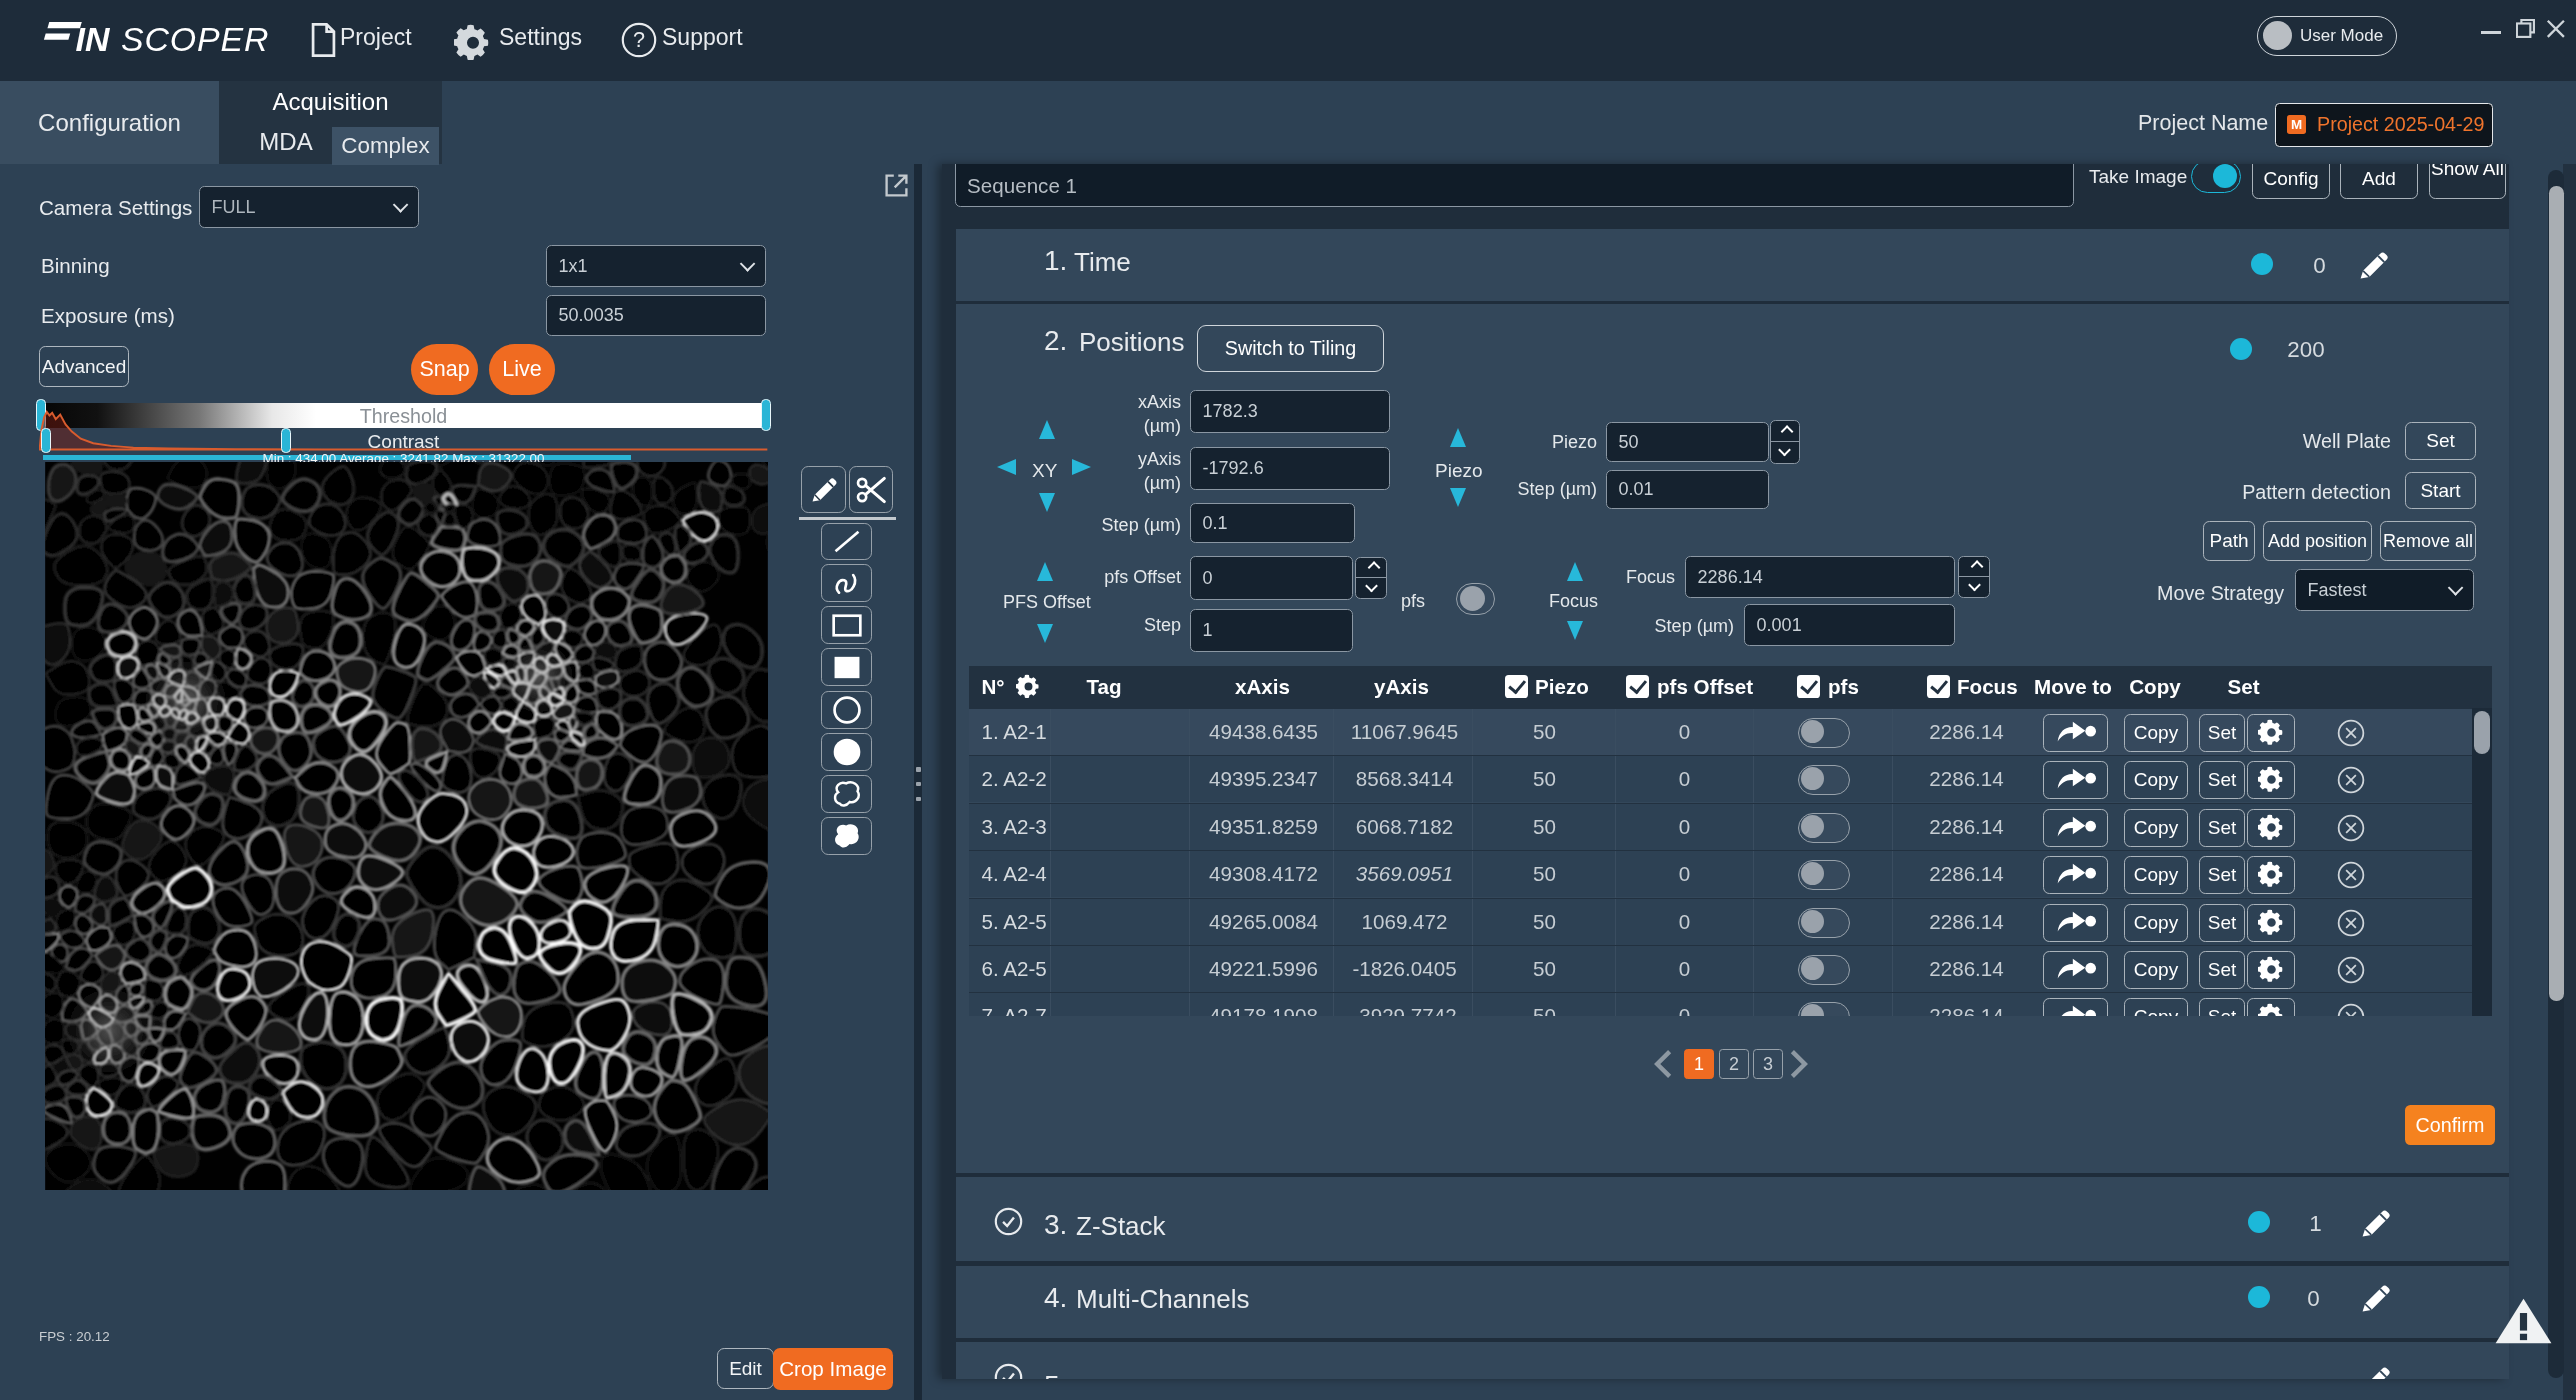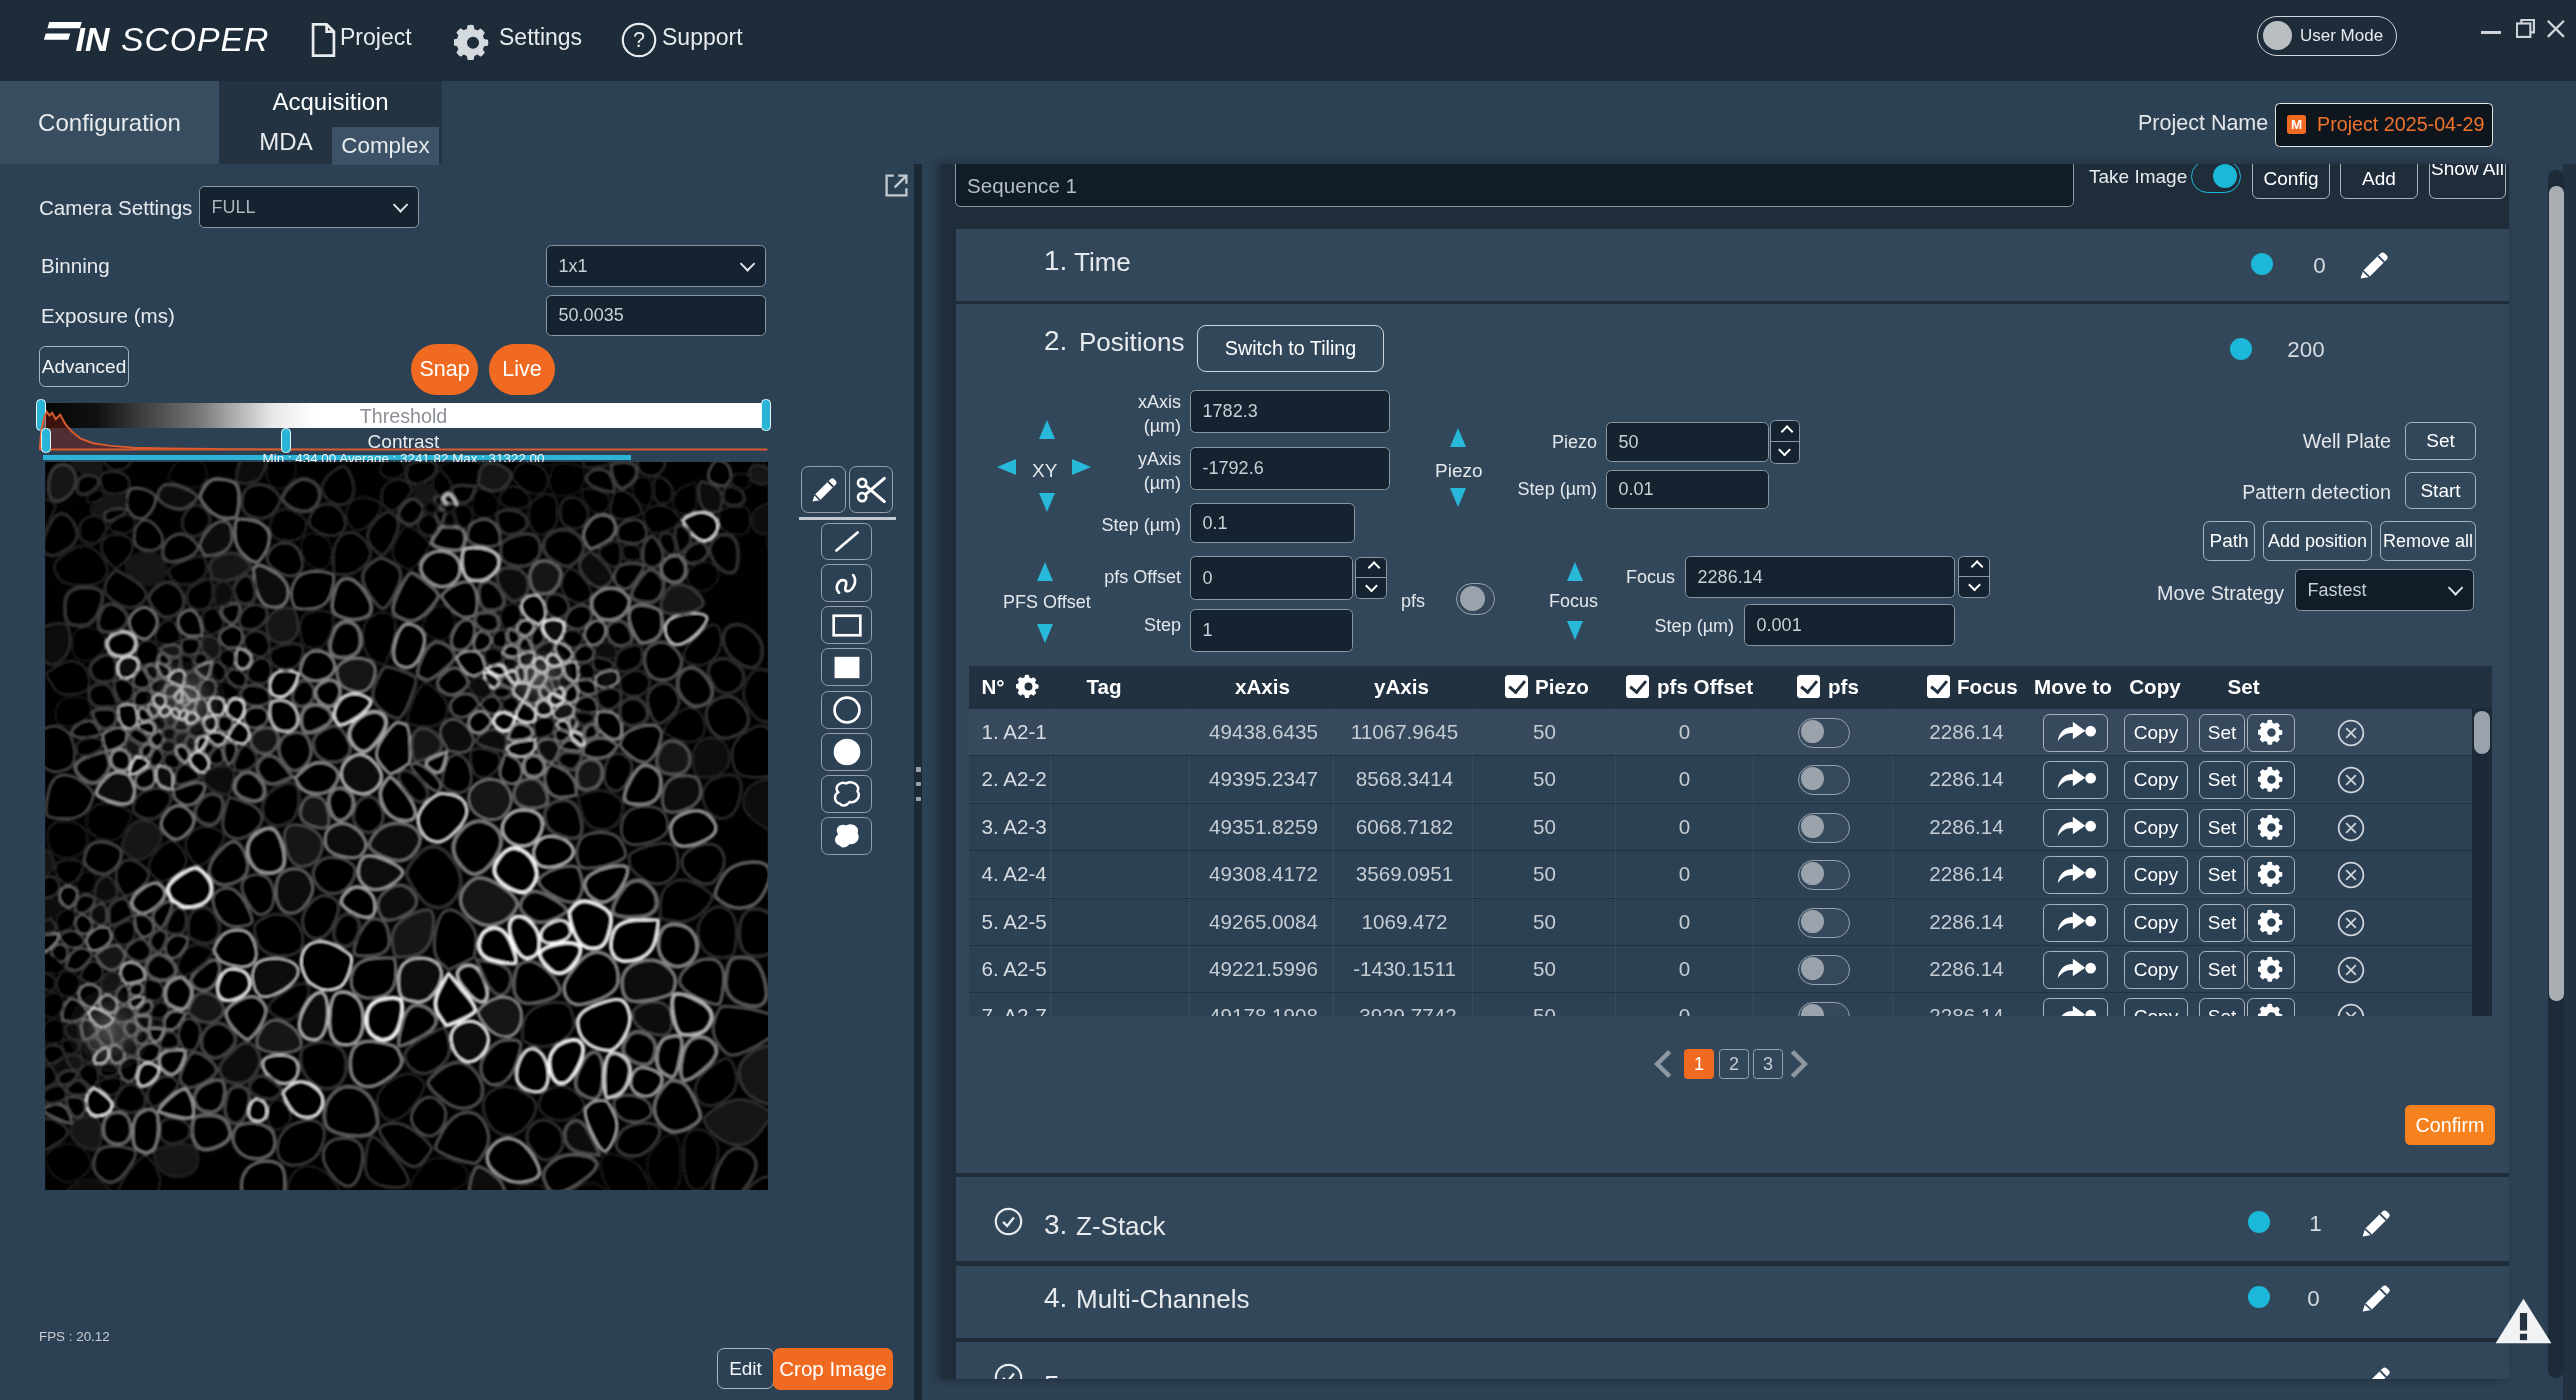--- a/index.html
+++ b/index.html
@@ -1080,21 +1080,21 @@
 <div class="abs" style="left:0;top:142px;width:1504px;height:47px;background:#2d4154;border-top:1.8px solid #223140;">
           <div class="abs" style="left:12.5px;top:10.7px;color:#d6dbdf;font-size:20.6px;">4. A2-4</div>
           <div class="abs" style="left:81px;top:0;width:0.9px;height:47px;background:#3a4d60;"></div>
           <div class="abs" style="left:220px;top:0;width:0.9px;height:47px;background:#3a4d60;"></div>
           <div class="abs" style="left:364px;top:0;width:0.9px;height:47px;background:#3a4d60;"></div>
           <div class="abs" style="left:503px;top:0;width:0.9px;height:47px;background:#3a4d60;"></div>
           <div class="abs" style="left:646px;top:0;width:0.9px;height:47px;background:#3a4d60;"></div>
           <div class="abs" style="left:784px;top:0;width:0.9px;height:47px;background:#3a4d60;"></div>
           <div class="abs" style="left:923px;top:0;width:0.9px;height:47px;background:#3a4d60;"></div>
           <div class="abs" style="left:223px;top:10.7px;width:143px;text-align:center;color:#c6cdd3;font-size:20.6px;">49308.4172</div>
-          <div class="abs" style="left:364px;top:10.7px;width:143px;text-align:center;color:#c6cdd3;font-size:20.6px;">3569.0951</div>
+          <div class="abs" style="left:364px;top:10.7px;width:143px;text-align:center;color:#c6cdd3;font-size:20.6px;font-style:italic;">3569.0951</div>
           <div class="abs" style="left:504px;top:10.7px;width:143px;text-align:center;color:#c6cdd3;font-size:20.6px;">50</div>
           <div class="abs" style="left:644px;top:10.7px;width:143px;text-align:center;color:#c6cdd3;font-size:20.6px;">0</div>
           <div class="abs toggle" style="left:829px;top:9px;width:52px;height:29.5px;border-radius:15px;">
             <div class="knob" style="width:23px;height:23px;top:1.3px;left:2.2px;"></div>
           </div>
           <div class="abs" style="left:926px;top:10.7px;width:143px;text-align:center;color:#c6cdd3;font-size:20.6px;">2286.14</div>
           <div class="abs rbtn" style="left:1074px;top:4.5px;width:65px;height:38px;">
             <svg width="41" height="25" viewBox="0 0 46 28">
               <path d="M3 24 C4.5 13 12 7.5 20 8 L20 2 L34 12 L20 21.5 L20 14.5 C13 14 7 17.5 3 24 Z" fill="#fff"></path>
               <circle cx="40" cy="12.5" r="6" fill="#fff"></circle>
@@ -1150,21 +1150,21 @@
 <div class="abs" style="left:0;top:237px;width:1504px;height:47px;background:#2d4154;border-top:1.8px solid #223140;">
           <div class="abs" style="left:12.5px;top:10.7px;color:#d6dbdf;font-size:20.6px;">6. A2-5</div>
           <div class="abs" style="left:81px;top:0;width:0.9px;height:47px;background:#3a4d60;"></div>
           <div class="abs" style="left:220px;top:0;width:0.9px;height:47px;background:#3a4d60;"></div>
           <div class="abs" style="left:364px;top:0;width:0.9px;height:47px;background:#3a4d60;"></div>
           <div class="abs" style="left:503px;top:0;width:0.9px;height:47px;background:#3a4d60;"></div>
           <div class="abs" style="left:646px;top:0;width:0.9px;height:47px;background:#3a4d60;"></div>
           <div class="abs" style="left:784px;top:0;width:0.9px;height:47px;background:#3a4d60;"></div>
           <div class="abs" style="left:923px;top:0;width:0.9px;height:47px;background:#3a4d60;"></div>
           <div class="abs" style="left:223px;top:10.7px;width:143px;text-align:center;color:#c6cdd3;font-size:20.6px;">49221.5996</div>
-          <div class="abs" style="left:364px;top:10.7px;width:143px;text-align:center;color:#c6cdd3;font-size:20.6px;">-1430.1511</div>
+          <div class="abs" style="left:364px;top:10.7px;width:143px;text-align:center;color:#c6cdd3;font-size:20.6px;">-1826.0405</div>
           <div class="abs" style="left:504px;top:10.7px;width:143px;text-align:center;color:#c6cdd3;font-size:20.6px;">50</div>
           <div class="abs" style="left:644px;top:10.7px;width:143px;text-align:center;color:#c6cdd3;font-size:20.6px;">0</div>
           <div class="abs toggle" style="left:829px;top:9px;width:52px;height:29.5px;border-radius:15px;">
             <div class="knob" style="width:23px;height:23px;top:1.3px;left:2.2px;"></div>
           </div>
           <div class="abs" style="left:926px;top:10.7px;width:143px;text-align:center;color:#c6cdd3;font-size:20.6px;">2286.14</div>
           <div class="abs rbtn" style="left:1074px;top:4.5px;width:65px;height:38px;">
             <svg width="41" height="25" viewBox="0 0 46 28">
               <path d="M3 24 C4.5 13 12 7.5 20 8 L20 2 L34 12 L20 21.5 L20 14.5 C13 14 7 17.5 3 24 Z" fill="#fff"></path>
               <circle cx="40" cy="12.5" r="6" fill="#fff"></circle>

